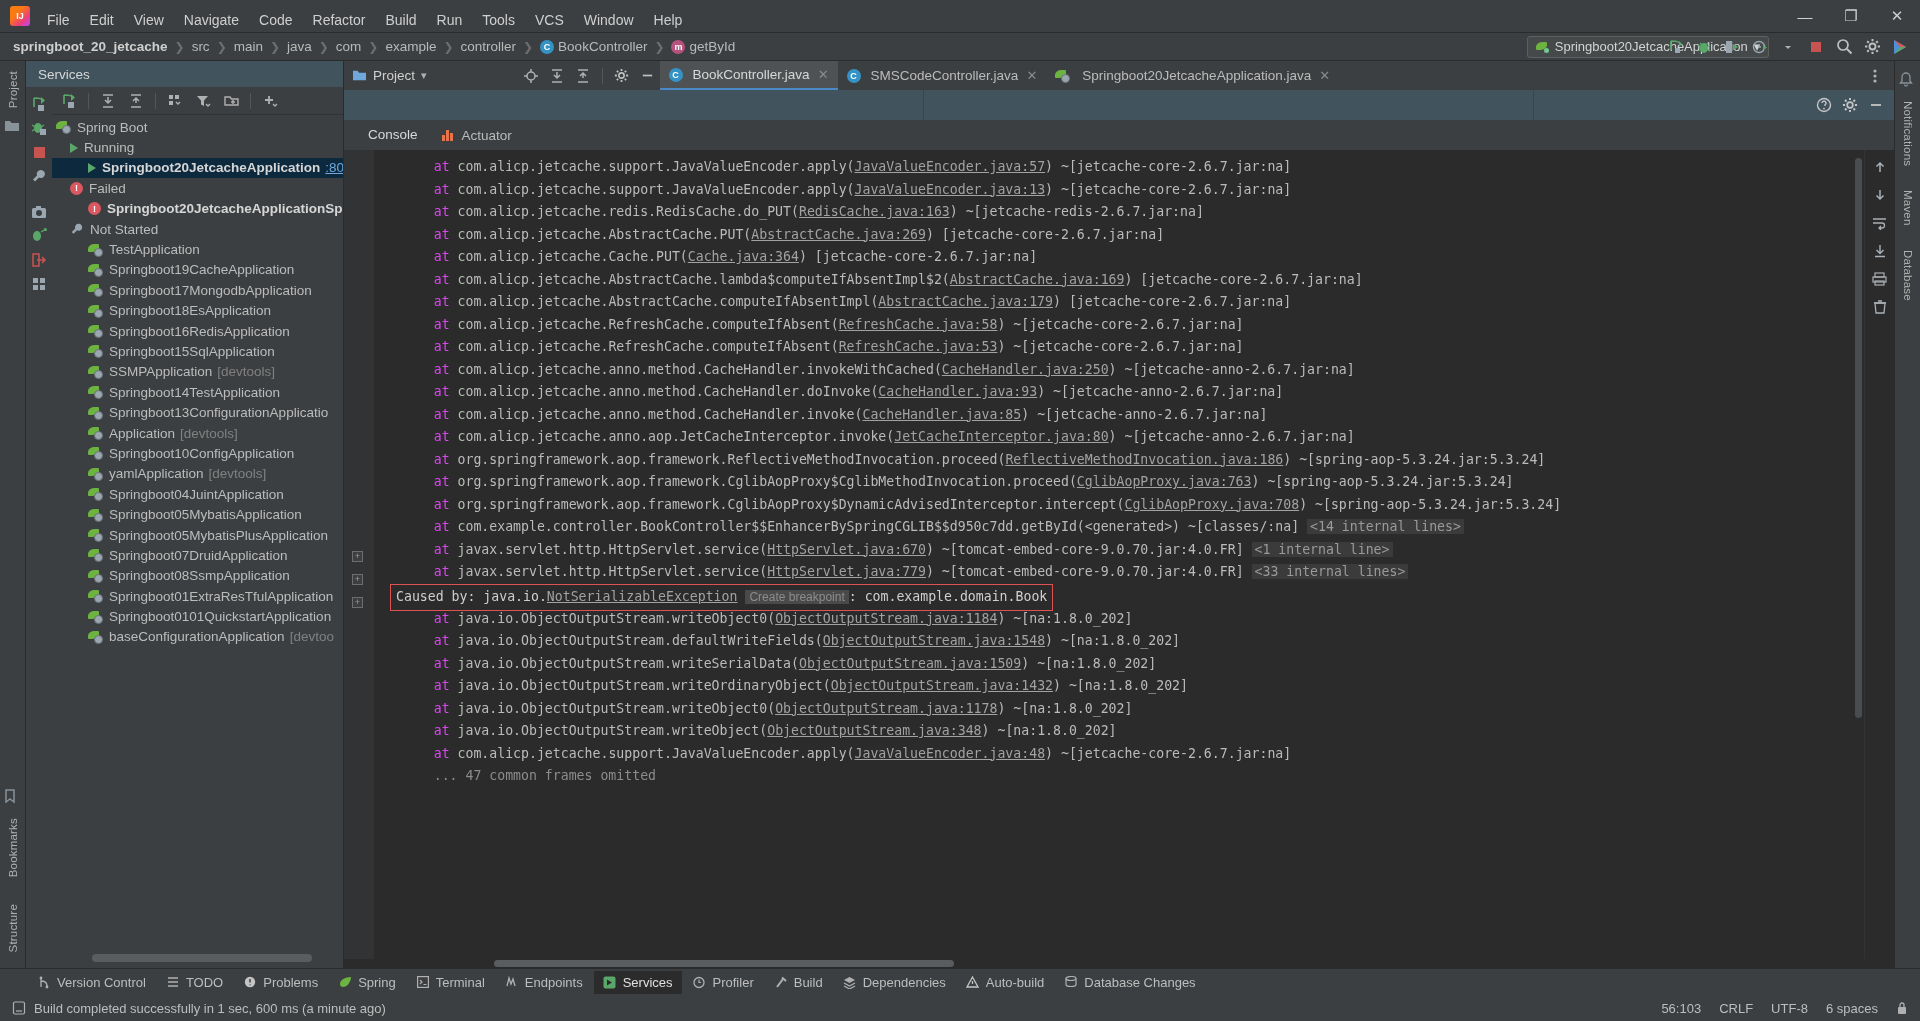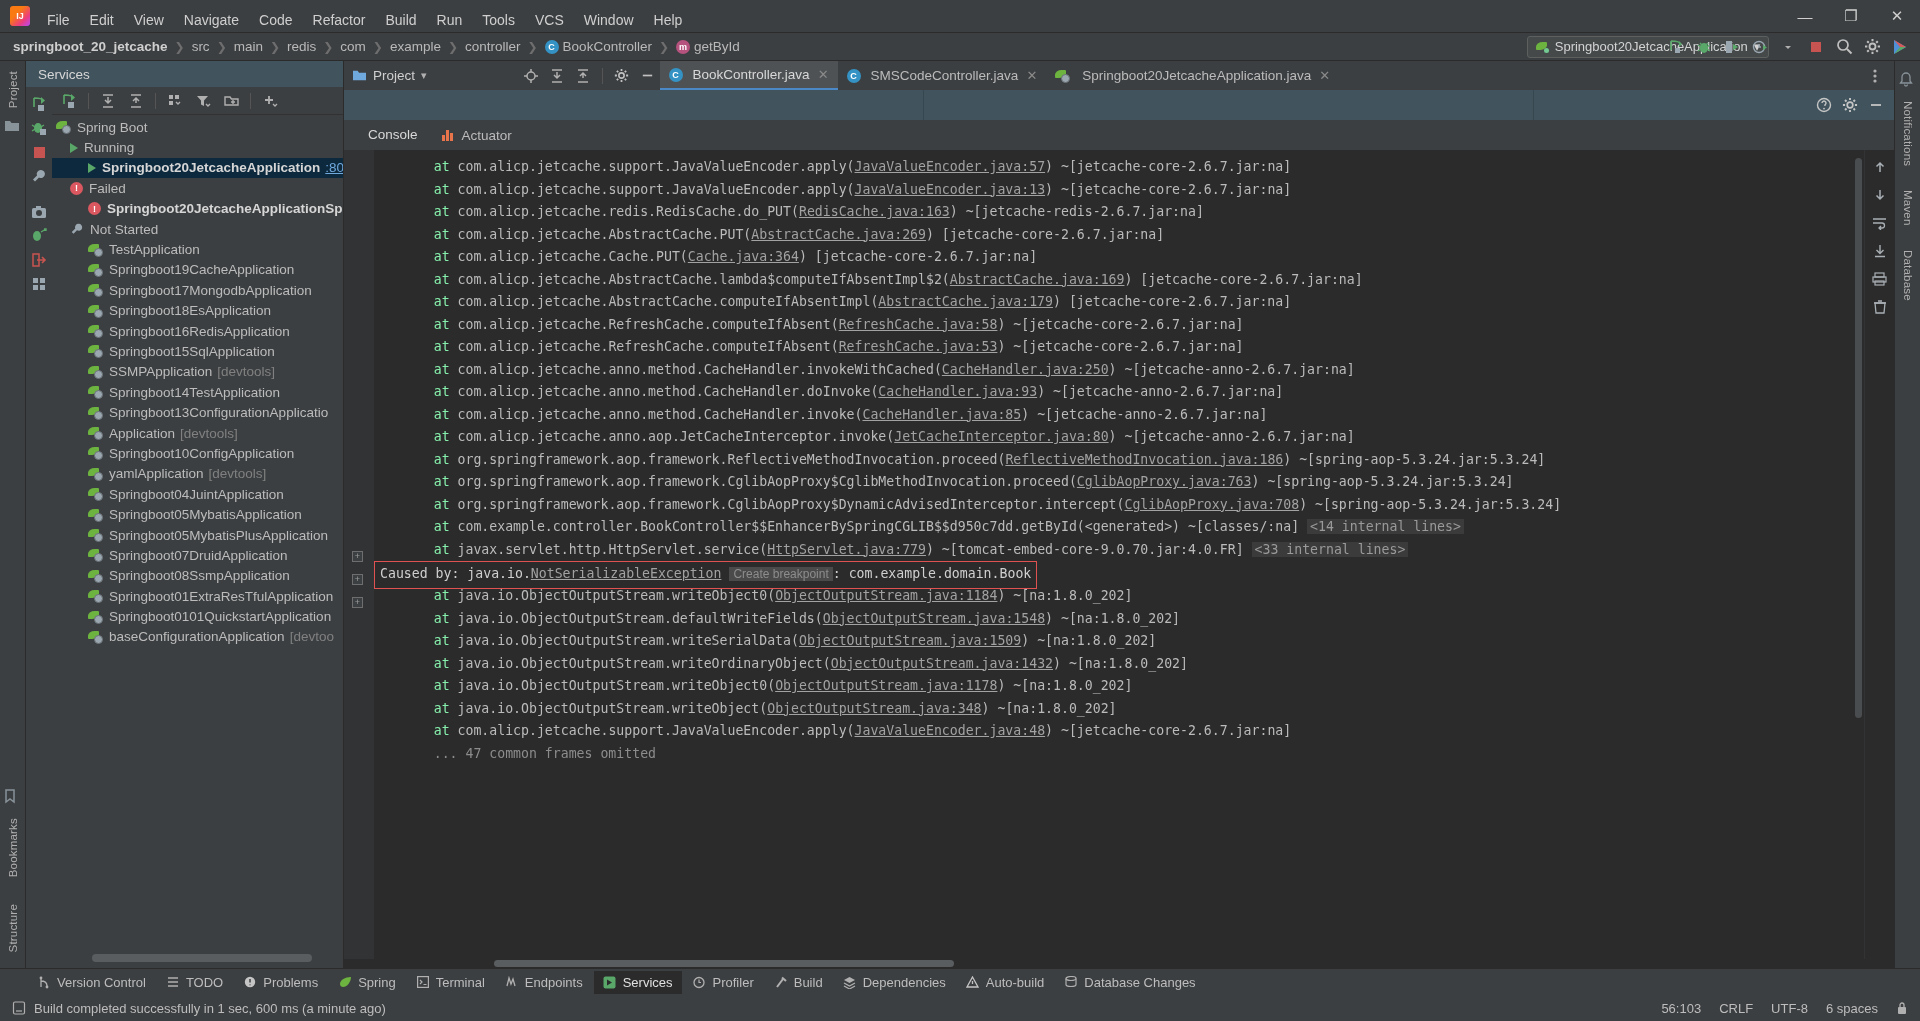--- a/index.html
+++ b/index.html
@@ -194,26 +194,26 @@
   .gutter .fold {
     position:absolute; left:8px; width:11px;height:11px;border:1px solid #6e6e6e;
     color:#9b9b9b; font-size:9px; line-height:9px; text-align:center; background:#3c3f41;
   }
   .console {
     flex:1; overflow:hidden; position:relative; background:#2b2b2b;
     font-family:"DejaVu Sans Mono","Liberation Mono",monospace;
     font-size:13.2px; line-height:22.5px; padding-top:6px; white-space:nowrap;
   }
   .cline { padding-left:20px; color:#bbbbbb; height:22.5px; }
-  .cline .at { color:#86efac; }
+  .cline .at { color:#d946ef; }
   .cline a.link { color:#a2a2a2; text-decoration:underline; }
   .cline .jar { color:#bbbbbb; }
   .cline .internal { color:#9a9a9a; background:#3b3b3b; padding:0 3px;margin-top:40px; }
   .caused {
-    display:inline-block; border:1px solid #e05252; padding:1px 5px 2px 5px; margin-left:0px;
+    display:inline-block; border:1px solid #e05252; padding:1px 5px 2px 5px; margin-left:16px;
   }
   .caused .kw { color:#cfcfcf; }
   .caused .exc { color:#a2a2a2; text-decoration:underline; }
   .caused .bp { color:#8d8d8d; background:#4a4a4a; padding:0 4px; font-size:12px;
      font-family:"Liberation Sans",sans-serif; }
   .caused-row { padding-left:0px; height:24px; }
   .cline.cut { color:#8c8c8c; }
 
   .console-right {
     width:30px; background:#2b2b2b; flex:none; display:flex; flex-direction:column;
@@ -277,21 +277,21 @@
     </div>
   </div>
 
   <div class="navbar">
     <span class="crumb bold">springboot_20_jetcache</span>
     <span class="crumb-sep">❯</span>
     <span class="crumb">src</span>
     <span class="crumb-sep">❯</span>
     <span class="crumb">main</span>
     <span class="crumb-sep">❯</span>
-    <span class="crumb">redis</span>
+    <span class="crumb">java</span>
     <span class="crumb-sep">❯</span>
     <span class="crumb">com</span>
     <span class="crumb-sep">❯</span>
     <span class="crumb">example</span>
     <span class="crumb-sep">❯</span>
     <span class="crumb">controller</span>
     <span class="crumb-sep">❯</span>
     <span class="crumb">
       <span class="cls-icon">C</span>
       <span>BookController</span>
@@ -806,20 +806,23 @@
             <span class="at">&nbsp;&nbsp;&nbsp;&nbsp;&nbsp;at </span><span>org.springframework.aop.framework.ReflectiveMethodInvocation.proceed(</span><a class="link">ReflectiveMethodInvocation.java:186</a><span class="jar">) ~[spring-aop-5.3.24.jar:5.3.24]</span>
           </div>
           <div class="cline">
             <span class="at">&nbsp;&nbsp;&nbsp;&nbsp;&nbsp;at </span><span>org.springframework.aop.framework.CglibAopProxy$CglibMethodInvocation.proceed(</span><a class="link">CglibAopProxy.java:763</a><span class="jar">) ~[spring-aop-5.3.24.jar:5.3.24]</span>
           </div>
           <div class="cline">
             <span class="at">&nbsp;&nbsp;&nbsp;&nbsp;&nbsp;at </span><span>org.springframework.aop.framework.CglibAopProxy$DynamicAdvisedInterceptor.intercept(</span><a class="link">CglibAopProxy.java:708</a><span class="jar">) ~[spring-aop-5.3.24.jar:5.3.24]</span>
           </div>
           <div class="cline">
             <span class="at">&nbsp;&nbsp;&nbsp;&nbsp;&nbsp;at </span><span>com.example.controller.BookController$$EnhancerBySpringCGLIB$$d950c7dd.getById(&lt;generated&gt;) ~[classes/:na]</span> <span class="internal">&lt;14 internal lines&gt;</span>
+          </div>
+          <div class="cline">
+            <span class="at">&nbsp;&nbsp;&nbsp;&nbsp;&nbsp;at </span><span>javax.servlet.http.HttpServlet.service(</span><a class="link">HttpServlet.java:670</a><span class="jar">) ~[tomcat-embed-core-9.0.70.jar:4.0.FR]</span> <span class="internal">&lt;1 internal line&gt;</span>
           </div>
           <div class="cline">
             <span class="at">&nbsp;&nbsp;&nbsp;&nbsp;&nbsp;at </span><span>javax.servlet.http.HttpServlet.service(</span><a class="link">HttpServlet.java:779</a><span class="jar">) ~[tomcat-embed-core-9.0.70.jar:4.0.FR]</span> <span class="internal">&lt;33 internal lines&gt;</span>
           </div>
 
           <div class="cline caused-row">
             <span class="caused">
               <span class="kw">Caused by: java.io.</span><span class="exc">NotSerializableException</span> <span class="bp">Create breakpoint</span><span class="kw">: com.example.domain.Book</span>
             </span>
           </div>

